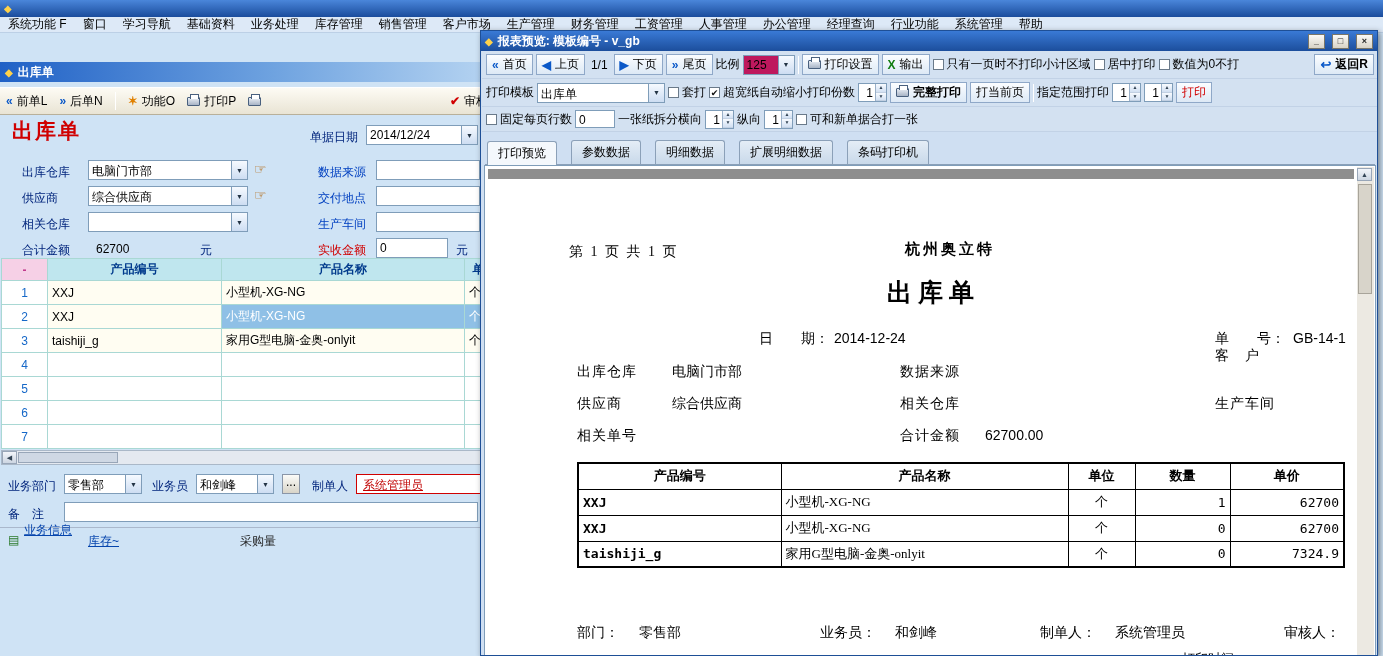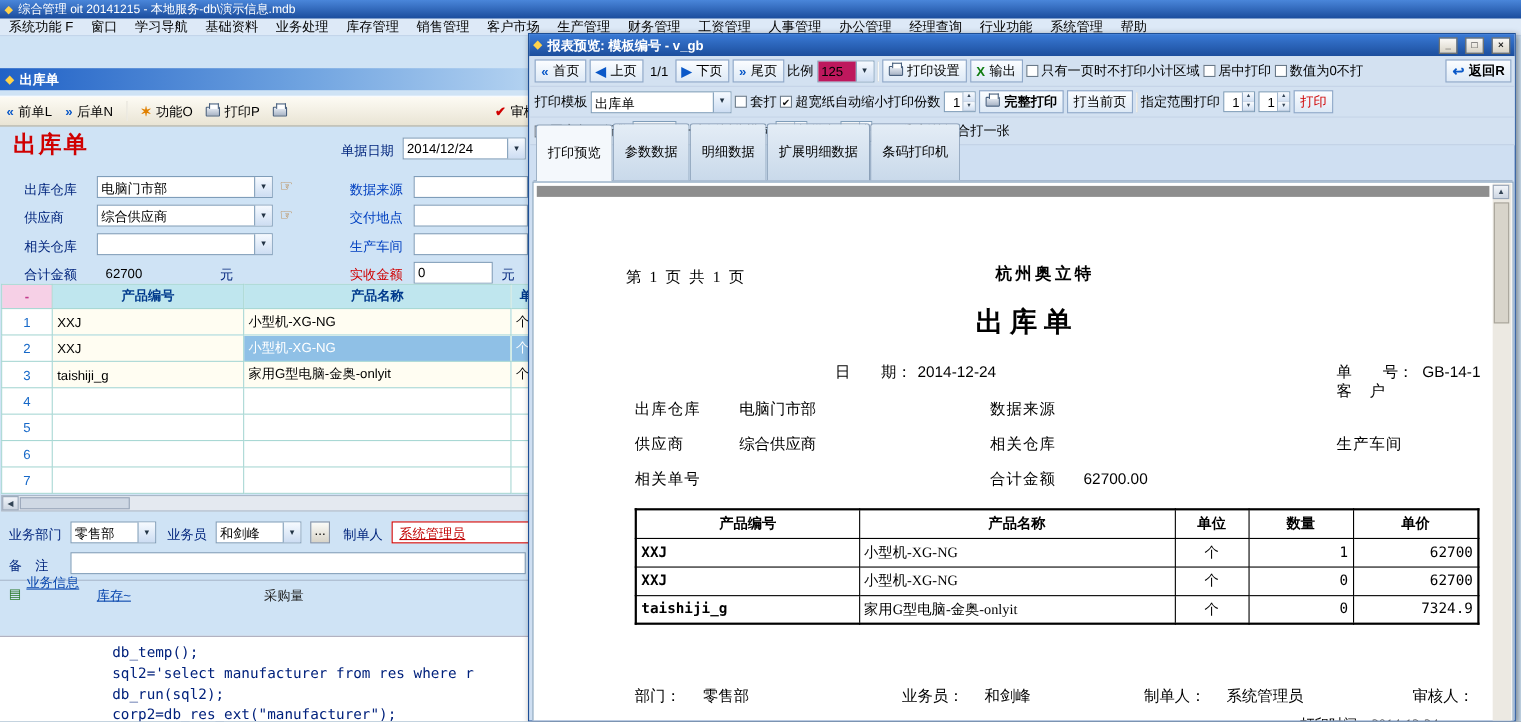--- a/index.html
+++ b/index.html
@@ -64,42 +64,41 @@
 .chk.checked .box::before{content:"✔"}
 .spin{display:inline-flex;border:1px solid #7f9db9;background:#fff;height:19px}
 .spin-v{width:16px;text-align:right;padding:2px 2px}
 .spin-b{display:flex;flex-direction:column;width:11px;border-left:1px solid #9ab0c8}
 .spin-b span{flex:1;font-size:5px;line-height:7px;text-align:center;background:linear-gradient(#f8fbff,#d2e0f2);color:#345;border-bottom:1px solid #c2d0e2}
 .xls-ico{color:#107c10;font-weight:bold;font-size:12px}
 .ret-ico{color:#0a58c8;font-weight:bold;font-size:13px}
 .scale .combo-txt{background:#be185d}
 .red-btn{color:#d00000;font-weight:normal}
 .tabs{left:4px;top:113px;width:890px;height:21px;display:flex;align-items:flex-end;border-bottom:1px solid #8ba0b8;padding-left:2px}
-.tab{padding:17px 10px;border:1px solid #8ba0b8;border-bottom:none;background:linear-gradient(#e4edf6,#c9d9ea);margin-right:0;border-radius:3px 3px 0 0;white-space:nowrap}
+.tab{padding:3px 10px;border:1px solid #8ba0b8;border-bottom:none;background:linear-gradient(#e4edf6,#c9d9ea);margin-right:14px;border-radius:3px 3px 0 0;white-space:nowrap}
 .tab.active{background:#f4f8fc;position:relative;top:1px}
 .preview{left:3px;top:134px;width:892px;height:492px;border:1px solid #7f9db9;background:#fff;overflow:hidden}
 .gray-bar{left:3px;top:3px;width:866px;height:10px;background:#8e8e8e}
 .vscroll{top:1px;right:1px;bottom:0;width:17px;background:#ece9e2}
 .rpt{left:2px;top:14px;width:869px;height:477px;overflow:hidden;font-family:"Liberation Serif",serif;color:#000;font-size:14px}
 .rpt .abs{white-space:nowrap}
 .mono{font-family:Liberation Sans, sans-serif}
 .rpt-table{border-collapse:collapse;table-layout:fixed;font-size:13px;border:2px solid #000}
 .rpt-table th,.rpt-table td{border:1px solid #000;height:26px;padding:0 4px;overflow:hidden;white-space:nowrap}
 .rpt-table th{font-weight:bold;text-align:center}
 .num{text-align:right;font-family:"DejaVu Sans Mono",monospace}
 .codecell{font-family:"DejaVu Sans Mono",monospace;font-weight:bold}
 </style>
 </head>
 <body>
 
 <div id="screen">
 
   <div class="titlebar abs">
     <span class="app-icon">◆</span>
-    <span>综合管理 oit 20141215 - 本地服务-db\演示信息.mdb</span>
   </div>
 
   <div class="menubar abs">
     <span class="menu-item">系统功能 F</span>
     <span class="menu-item">窗口</span>
     <span class="menu-item">学习导航</span>
     <span class="menu-item">基础资料</span>
     <span class="menu-item">业务处理</span>
     <span class="menu-item">库存管理</span>
     <span class="menu-item">销售管理</span>
@@ -272,21 +271,20 @@
     <div class="flabel abs" style="left:8px;top:473px">备　注</div>
     <div class="tinput abs" style="left:64px;top:469px;width:414px"></div>
 
     <div class="abs" style="left:0;top:494px;width:500px;height:1px;background:#aab8cc"></div>
     <div class="sheet-ico abs" style="left:8px;top:500px">▤</div>
     <div class="link abs" style="left:24px;top:489px">业务信息</div>
     <div class="link abs" style="left:88px;top:500px">库存~</div>
     <div class="abs" style="left:240px;top:500px;color:#222">采购量</div>
 
 
-    <div class="code-area abs"><div>db_temp();</div><div>sql2='select manufacturer from res where r</div><div>db_run(sql2);</div><div>corp2=db_res_ext("manufacturer");</div></div>
   </div>
 
   <div class="dialog abs">
 
     <div class="dlg-titlebar abs">
       <span class="cw-icon">◆</span>
       <span>报表预览: 模板编号 - v_gb</span>
       <span style="flex:1"></span>
       <span class="win-btn">_</span>
       <span class="win-btn">□</span>

